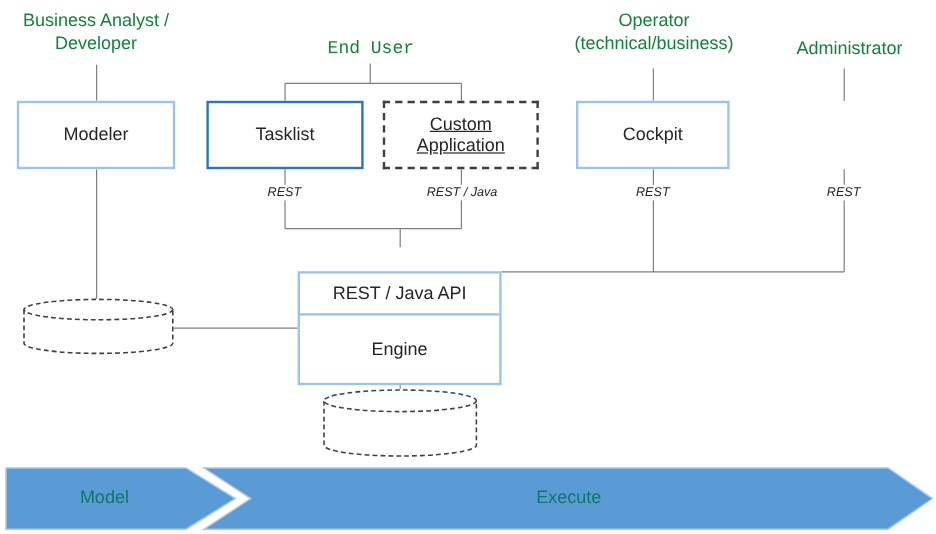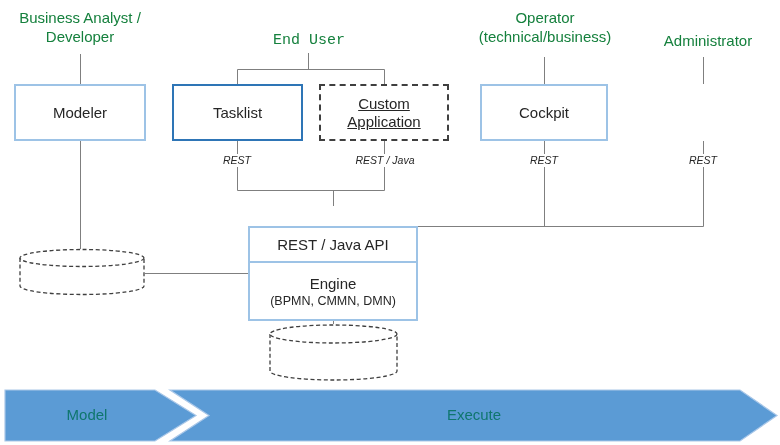--- a/index.html
+++ b/index.html
@@ -86,21 +86,20 @@
 
   <span class="proto" style="left:237px;">REST</span>
   <span class="proto" style="left:385px;">REST / Java</span>
   <span class="proto" style="left:544px;">REST</span>
   <span class="proto" style="left:703px;">REST</span>
 
   <div class="platform">
     <div class="api-row">REST / Java API</div>
     <div class="engine-row">
       <div class="engine-title">Engine</div>
-      <div class="engine-sub">(BPMN, CMMN, DMN)</div>
     </div>
   </div>
 
 
   <div class="phase-lbl" style="left:87px;">Model</div>
   <div class="phase-lbl" style="left:474px;">Execute</div>
 
 </div>
 
 </body></html>

